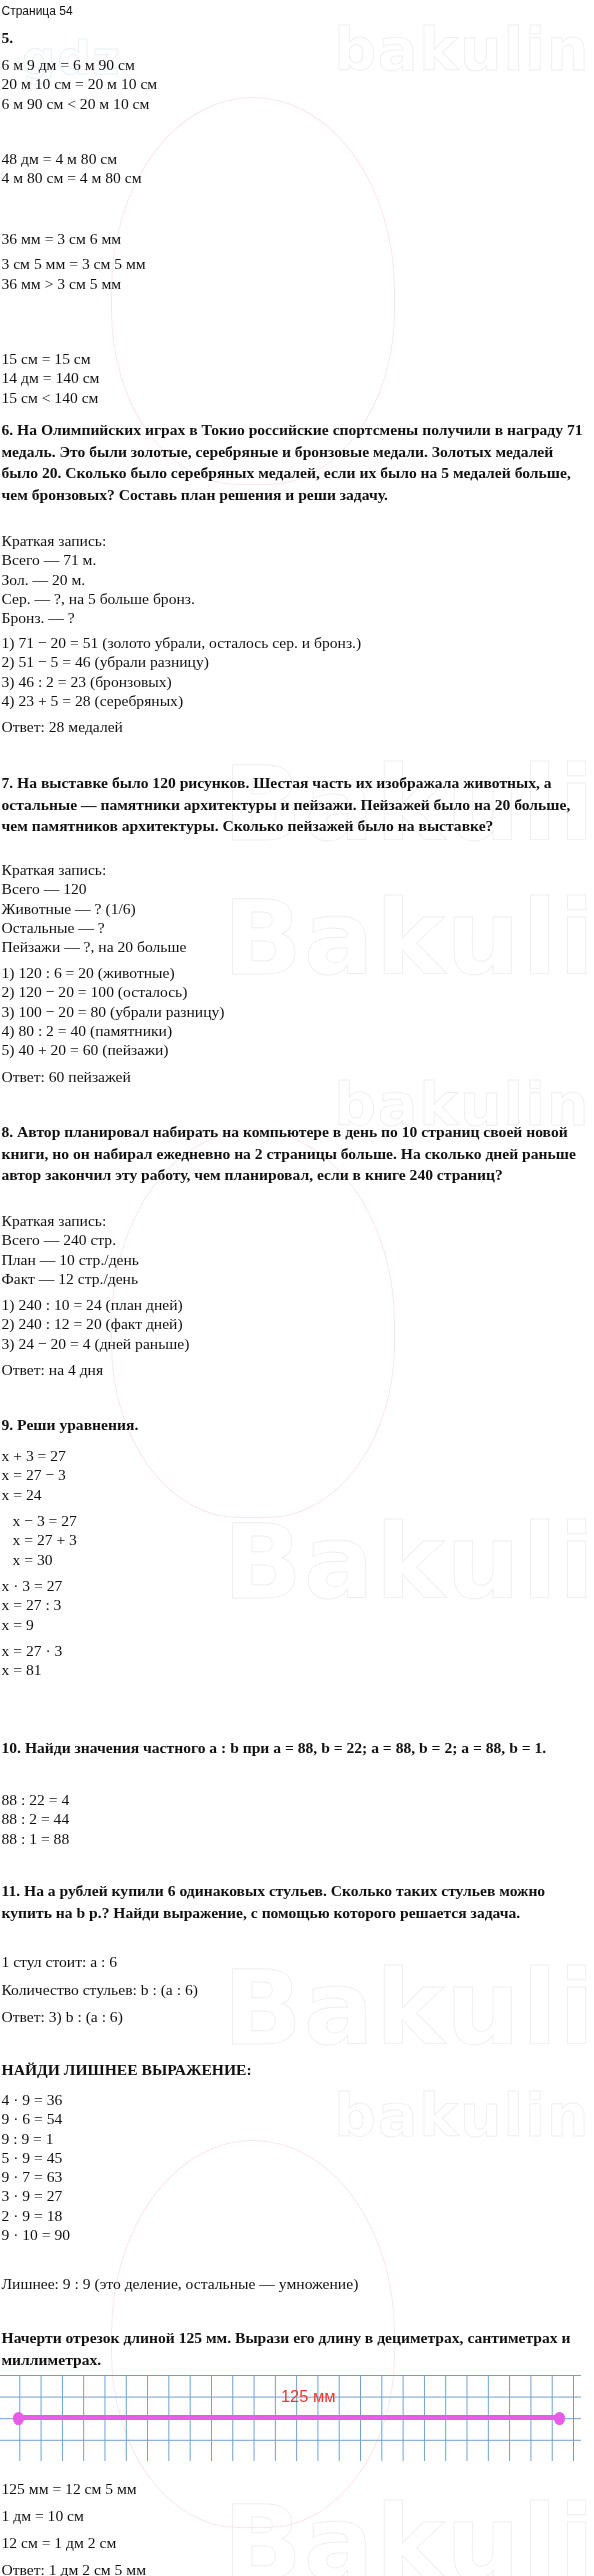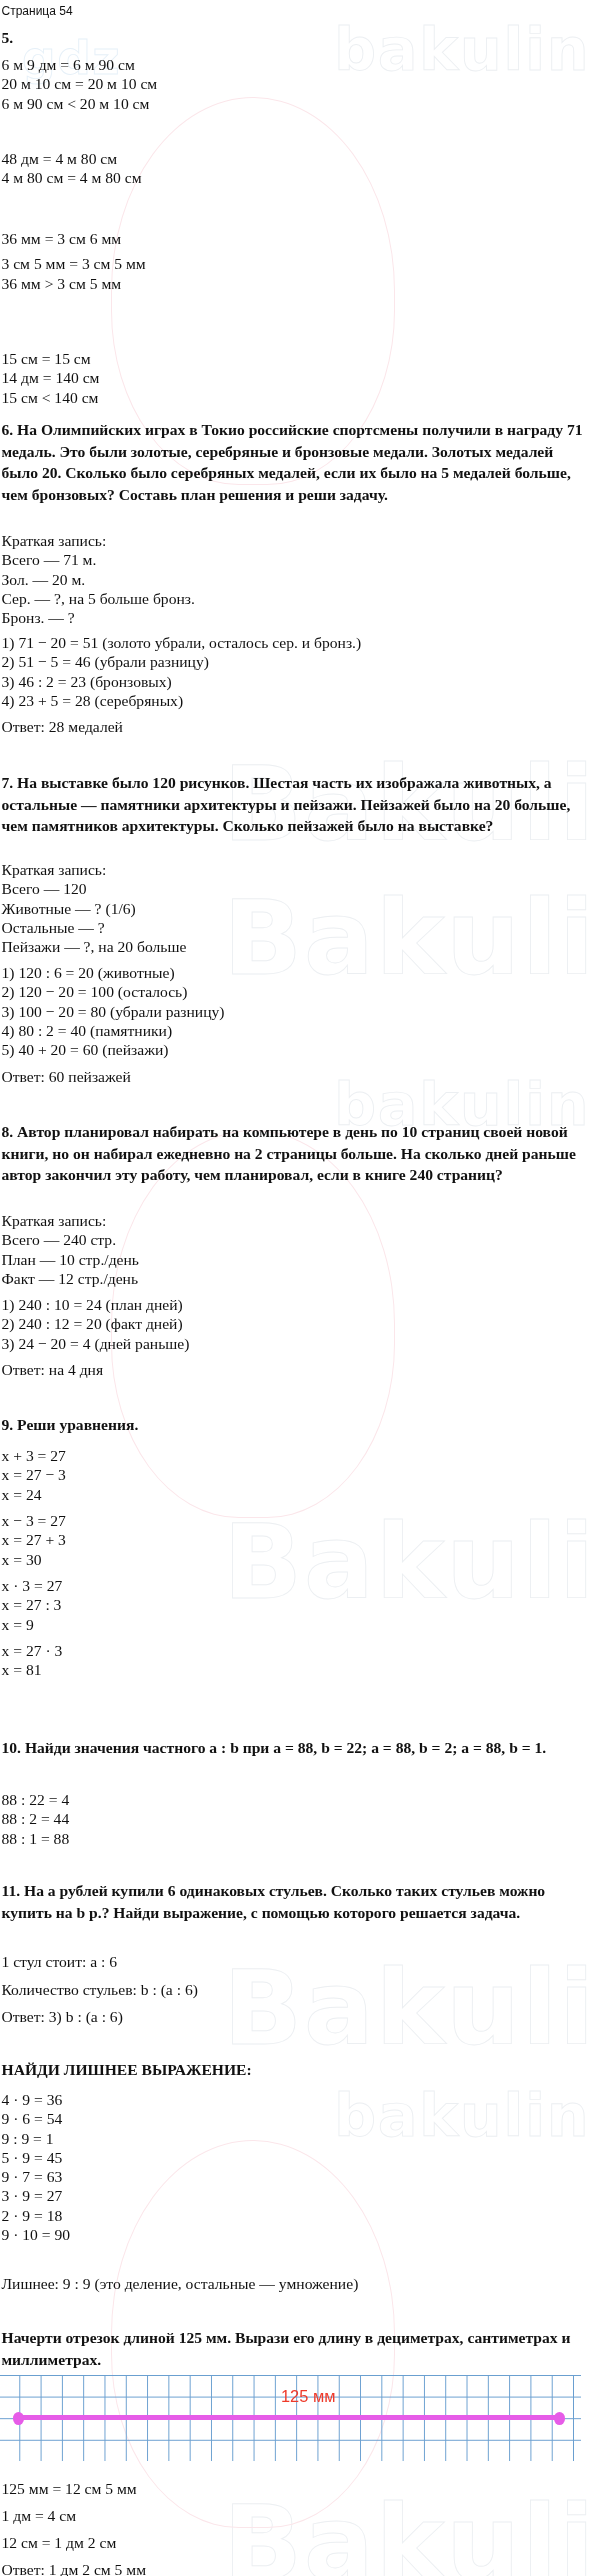--- a/index.html
+++ b/index.html
@@ -107,21 +107,21 @@
   <div class="l">3) 24 − 20 = 4 (дней раньше)</div>
 </div>
 <div class="blk l" style="top:1360px;">Ответ: на 4 дня</div>
 
 <div class="blk q" style="top:1414px;">9. Реши уравнения.</div>
 <div class="blk" style="top:1446px;">
   <div class="l">x + 3 = 27</div>
   <div class="l">x = 27 − 3</div>
   <div class="l">x = 24</div>
 </div>
-<div class="blk" style="top:1511px;">
+<div class="blk" style="top:1511px;margin-left:11px;">
   <div class="l">x − 3 = 27</div>
   <div class="l">x = 27 + 3</div>
   <div class="l">x = 30</div>
 </div>
 <div class="blk" style="top:1576px;">
   <div class="l">x · 3 = 27</div>
   <div class="l">x = 27 : 3</div>
   <div class="l">x = 9</div>
 </div>
 <div class="blk" style="top:1641px;">
@@ -155,17 +155,17 @@
 <div class="blk l" style="top:2274px;">Лишнее: 9 : 9 (это деление, остальные — умножение)</div>
 
 <div class="blk q" style="top:2327px;">Начерти отрезок длиной 125 мм. Вырази его длину в дециметрах, сантиметрах и миллиметрах.</div>
 <div class="grid"></div>
 <div class="seg"></div>
 <div class="dot" style="left:13.4px;top:2412px;"></div>
 <div class="dot" style="left:554px;top:2412px;"></div>
 <div class="seglabel">125 мм</div>
 <div class="blk" style="top:2475px;">
   <div class="l" style="line-height:27px;">125 мм = 12 см 5 мм</div>
-  <div class="l" style="line-height:27px;">1 дм = 4 см</div>
+  <div class="l" style="line-height:27px;">1 дм = 10 см</div>
   <div class="l" style="line-height:27px;">12 см = 1 дм 2 см</div>
   <div class="l" style="line-height:27px;">Ответ: 1 дм 2 см 5 мм</div>
 </div>
 
 
 </body></html>

